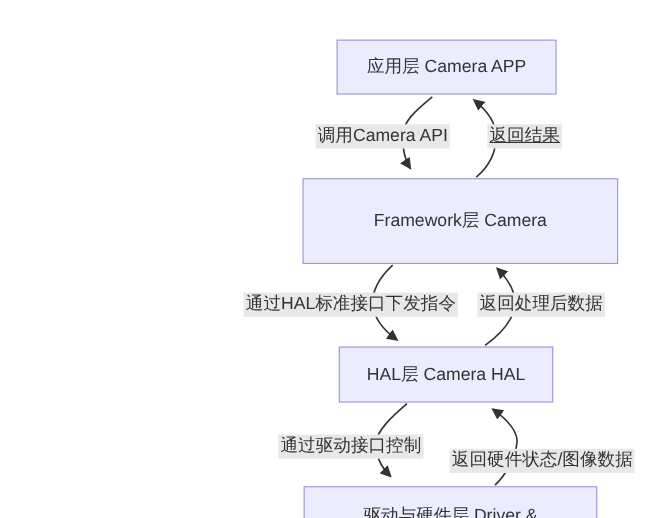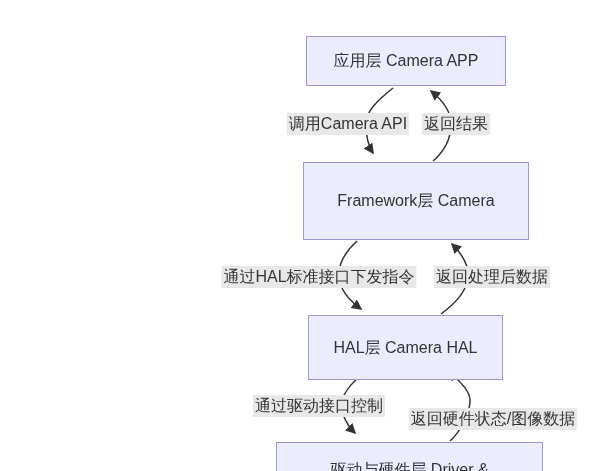--- a/index.html
+++ b/index.html
@@ -35,36 +35,36 @@
     color: #333333;
     font-size: 16px;
     line-height: 24px;
     display: flex;
     flex-direction: column;
     align-items: center;
     justify-content: center;
     text-align: left;
   }
   .node-app       { left: 306px; top: 36px;  width: 200px; height: 50px; }
-  .node-framework { left: 275px; top: 162px; width: 226px; height: 78px; margin-left: 28px; }
-  .node-hal       { left: 308px; top: 315px; width: 195px; height: 65px; }
+  .node-framework { left: 275px; top: 162px; width: 287px; height: 78px; }
+  .node-hal       { left: 308px; top: 315px; width: 195px; height: 51px; }
   .node-driver    { left: 276px; top: 442px; width: 267px; height: 78px;
                     justify-content: flex-start; padding-top: 15px; }
   .edge-label {
     position: absolute;
     transform: translate(-50%, -50%);
     background: #e8e8e8;
     color: #333333;
     font-size: 16px;
     line-height: 22px;
     padding: 0 2px;
     white-space: nowrap;
   }
   .lbl-call-api    { left: 348px; top: 124px; }
-  .lbl-return-res  { left: 456px; top: 124px; }
+  .lbl-return-res  { left: 477px; top: 124px; text-decoration: underline; }
   .lbl-hal-cmd     { left: 319px; top: 277px; }
   .lbl-return-data { left: 492px; top: 277px; }
   .lbl-drv-ctl     { left: 319px; top: 406px; text-align: right; }
   .lbl-hw-status   { left: 493px; top: 419px; }
 </style>
 </head>
 <body>
 
 <div class="canvas">
 

